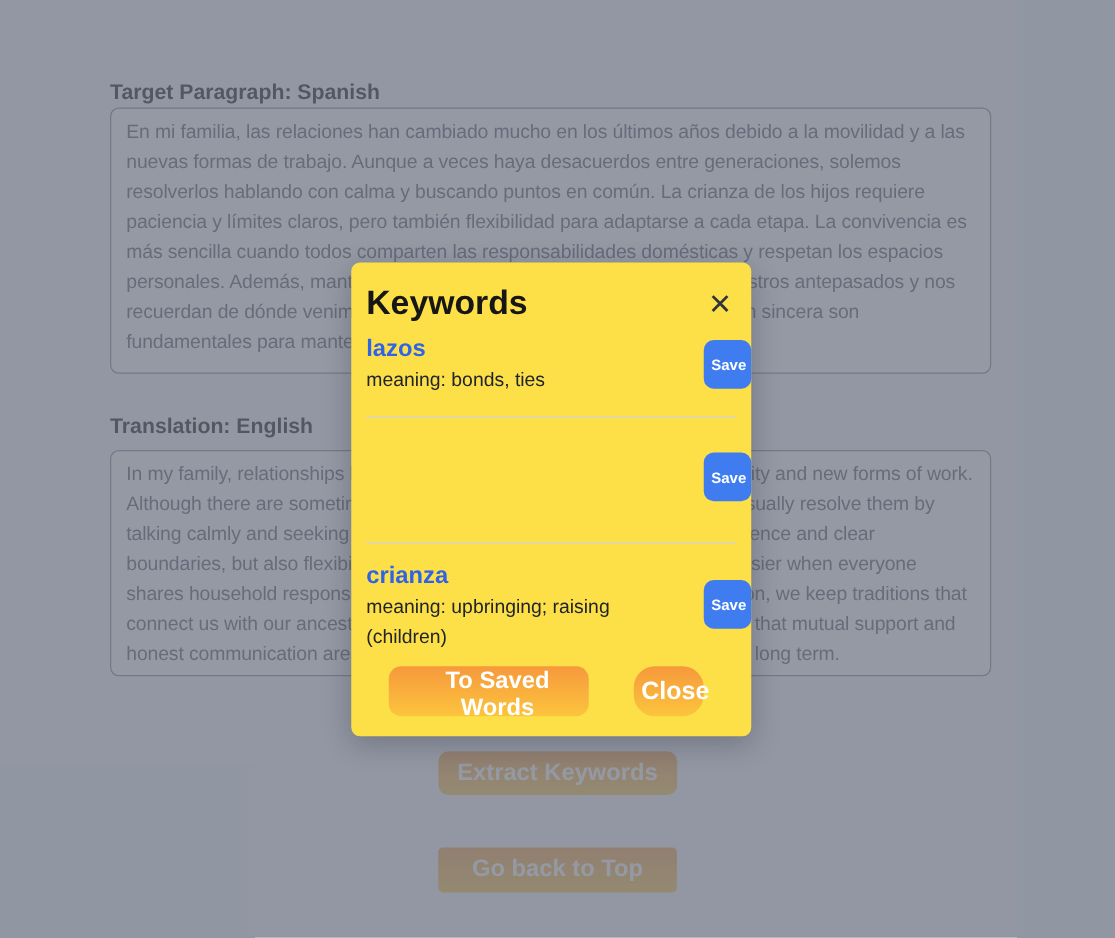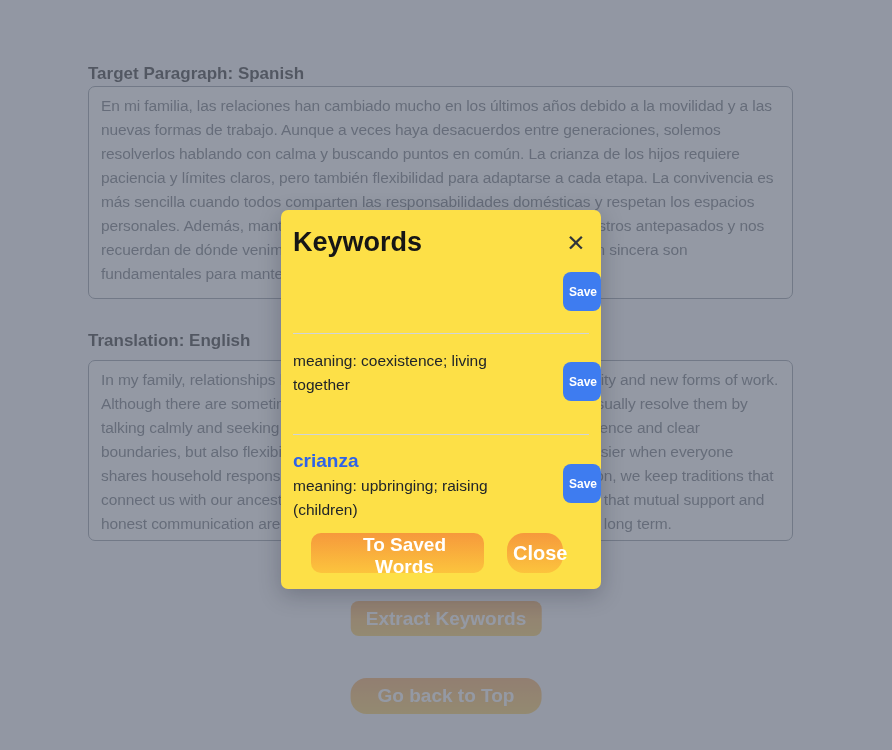--- a/index.html
+++ b/index.html
@@ -31,21 +31,21 @@
     background:linear-gradient(180deg, var(--button-gradient-top,#f6993c), var(--button-gradient-bottom,#fcc43d));
     border-radius:8px;
     margin-top:12px;
   }
   .btn-extract{
     position:absolute;top:589px;left:50%;transform:translateX(-50%);
     height:35px;padding:0 15px;font-size:19px;border-radius:8px;
   }
   .btn-gotop{
     position:absolute;top:666px;left:50%;transform:translateX(-50%);
-    height:36px;padding:0 27px;font-size:19px;border-radius:16px;
+    height:36px;padding:0 27px;font-size:19px;border-radius:4px;
   }
   
   .backdrop{
     position:absolute;inset:0;
     background:var(--backdrop-color, rgba(110,117,132,0.74));
     z-index:5;
   }
   
   .modal{
     position:absolute;left:281px;top:210px;width:320px;height:379px;
@@ -89,47 +89,50 @@
   }
   .divider-1{top:123px;}
   .divider-2{top:224px;}
   .modal-actions-btn{
     position:absolute;top:323px;height:40px;
     border:none;color:#ffffff;cursor:pointer;
     font-family:"Liberation Sans", sans-serif;font-weight:700;font-size:19px;
     background:linear-gradient(180deg, var(--button-gradient-top,#f6993c), var(--button-gradient-bottom,#fcc43d));
     border-radius:10px;
   }
-  .btn-to-saved{left:30px;width:173px;padding-left:20px;}
+  .btn-to-saved{left:30px;width:160px;padding-left:20px;}
   .btn-close-modal{left:226px;width:56px;font-size:20px;border-radius:17px;}
 </style>
 </head>
 <body>
 
 <div class="field-label label-target">Target Paragraph: Spanish</div>
 <textarea class="para para-target" spellcheck="false" style="">En mi familia, las relaciones han cambiado mucho en los últimos años debido a la movilidad y a las nuevas formas de trabajo. Aunque a veces haya desacuerdos entre generaciones, solemos resolverlos hablando con calma y buscando puntos en común. La crianza de los hijos requiere paciencia y límites claros, pero también flexibilidad para adaptarse a cada etapa. La convivencia es más sencilla cuando todos comparten las responsabilidades domésticas y respetan los espacios personales. Además, mantenemos tradiciones que nos conectan con nuestros antepasados y nos recuerdan de dónde venimos. Creo que el apoyo mutuo y la comunicación sincera son fundamentales para mantener los lazos.</textarea>
 
 <div class="field-label label-translation">Translation: English</div>
 <textarea class="para para-translation" spellcheck="false" style="">In my family, relationships have changed a lot in recent years due to mobility and new forms of work. Although there are sometimes disagreements between generations, we usually resolve them by talking calmly and seeking common ground. Raising children requires patience and clear boundaries, but also flexibility to adapt to each stage. Living together is easier when everyone shares household responsibilities and respects personal spaces. In addition, we keep traditions that connect us with our ancestors and remind us where we come from. I think that mutual support and honest communication are fundamental to maintaining family bonds in the long term.</textarea>
 
 <button class="warm-btn btn-extract">Extract Keywords</button>
 <button class="warm-btn btn-gotop">Go back to Top</button>
 
 <div class="backdrop"></div>
 
 <div class="modal">
   <div class="modal-title">Keywords</div>
   <button class="modal-close">✕</button>
 
+  <div class="kw-row kw-row-1">
+    <div class="kw-word">lazos</div>
+    <div class="kw-meaning">meaning: bonds, ties</div>
+  </div>
   <button class="save-btn save-1">Save</button>
 
   <div class="divider divider-1"></div>
 
   <div class="kw-row kw-row-2">
-    <div class="kw-meaning">meaning: coexistence; living together</div>
   </div>
   <button class="save-btn save-2">Save</button>
 
   <div class="divider divider-2"></div>
 
   <div class="kw-row kw-row-3">
     <div class="kw-word">crianza</div>
     <div class="kw-meaning">meaning: upbringing; raising (children)</div>
   </div>
   <button class="save-btn save-3">Save</button>

